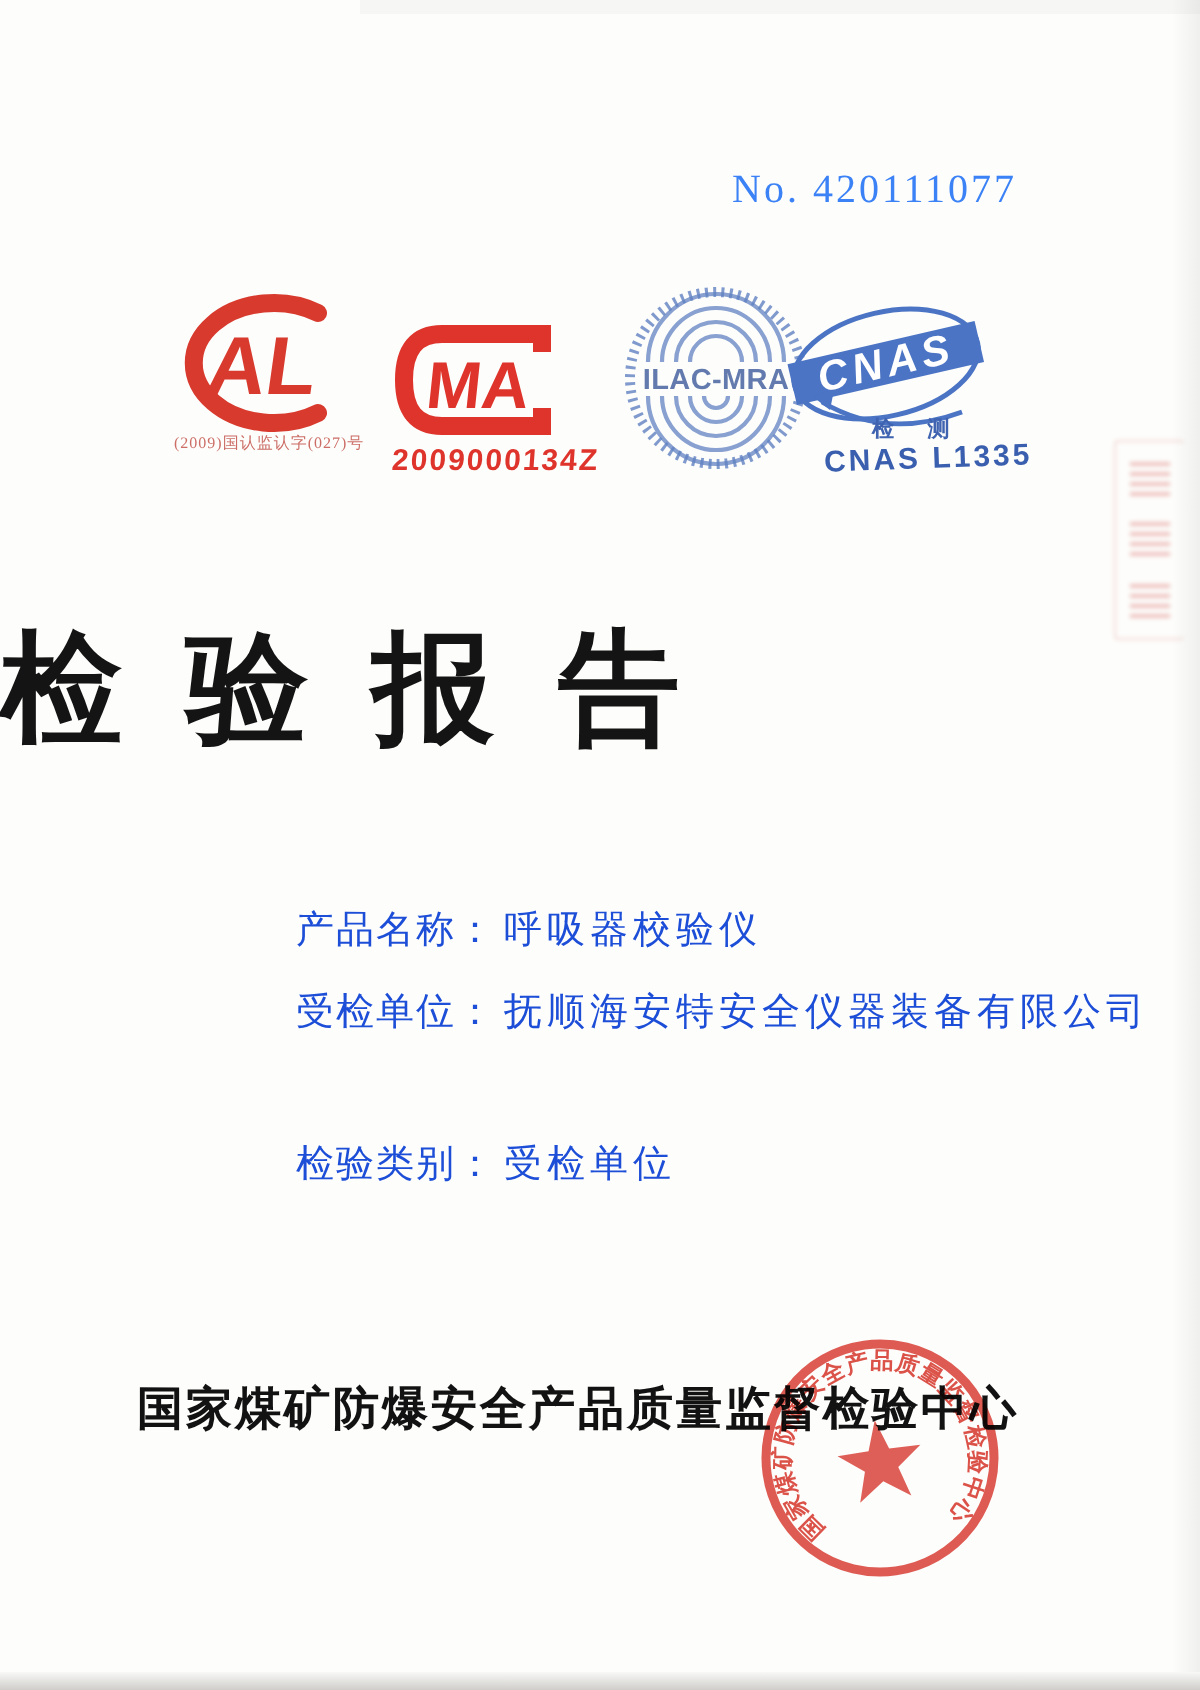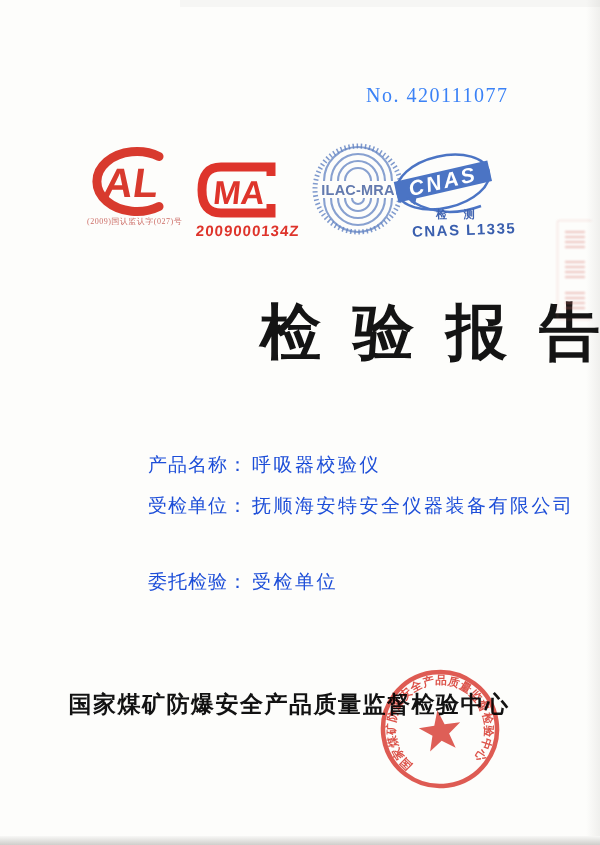--- a/index.html
+++ b/index.html
@@ -25,21 +25,21 @@
   .cma-number{left:196px;top:222px;font-size:15px;font-weight:bold;color:#de342b;
     letter-spacing:1px;transform:skewX(-4deg);font-family:"Liberation Sans",sans-serif;}
   .ilac-logo{left:311px;top:141px;opacity:.92;}
   .cnas-logo{left:391px;top:146px;}
   .cnas-category{left:436px;top:207px;font-size:11px;color:#3f63b0;letter-spacing:7px;
     font-weight:bold;white-space:nowrap;}
   .cnas-code{left:412px;top:221px;font-size:15px;font-weight:bold;color:#3a5fae;
     letter-spacing:1.5px;transform:rotate(-2deg);font-family:"Liberation Sans",sans-serif;}
 
   
-  .report-title{left:0;right:0;top:292px;text-align:right;font-family:Liberation Serif, serif;}
+  .report-title{left:0;right:0;top:304px;text-align:left;font-family:Liberation Serif, serif;}
   .report-title span{font-size:61px;font-weight:bold;color:#141414;
     letter-spacing:32px;margin-right:-32px;}
 
   
   .field{left:148px;font-size:19px;color:#1d4ed8;white-space:nowrap;}
   .field .lab{letter-spacing:1px;}
   .field .val{letter-spacing:2.5px;margin-left:4px;}
   .f1{top:452px;}
   .f2{top:493px;}
   .f3{top:569px;}
@@ -125,21 +125,21 @@
     <span>检验报告</span>
   </div>
 
   <div class="abs field f1">
     <span class="lab">产品名称：</span><span class="val">呼吸器校验仪</span>
   </div>
   <div class="abs field f2">
     <span class="lab">受检单位：</span><span class="val">抚顺海安特安全仪器装备有限公司</span>
   </div>
   <div class="abs field f3">
-    <span class="lab">委托检验：</span><span class="val">受检单位</span>
+    <span class="lab">检验类别：</span><span class="val">受检单位</span>
   </div>
 
   <div class="abs org-name">
     <span>国家煤矿防爆安全产品质量监督检验中心</span>
   </div>
 
   <div class="abs official-seal">
     <svg width="132" height="132" viewBox="0 0 132 132">
       <g transform="rotate(-8 66 66)">
         <circle cx="66" cy="66" r="57" fill="none" stroke="#d93a30" stroke-width="4.5" opacity=".95"></circle>

